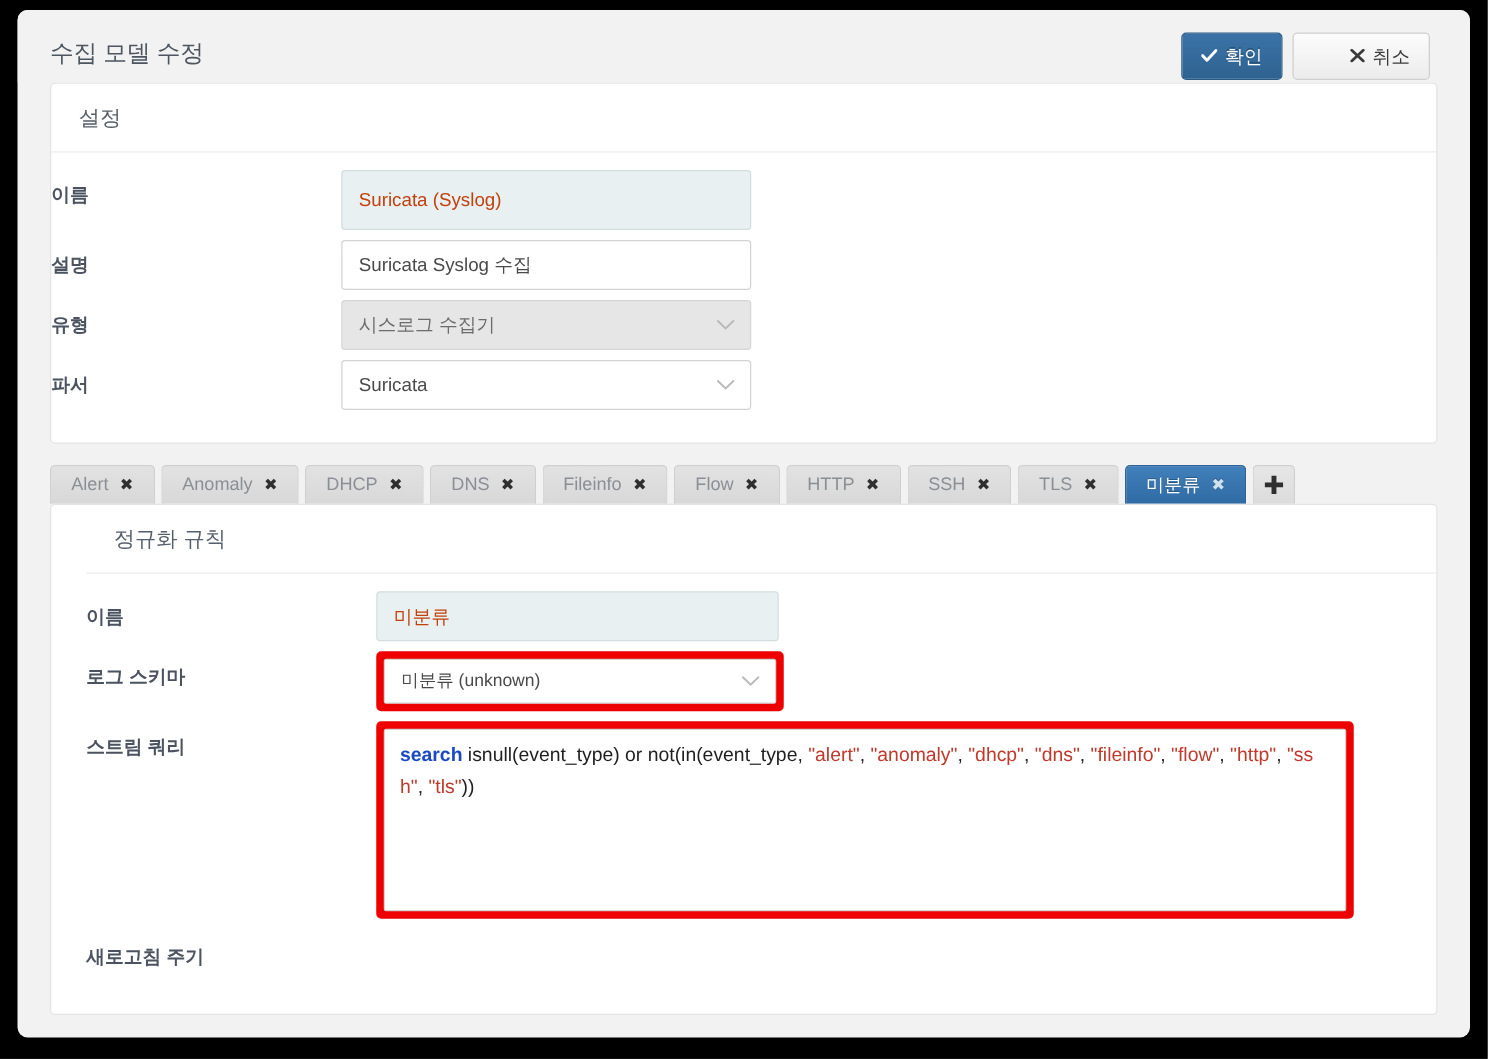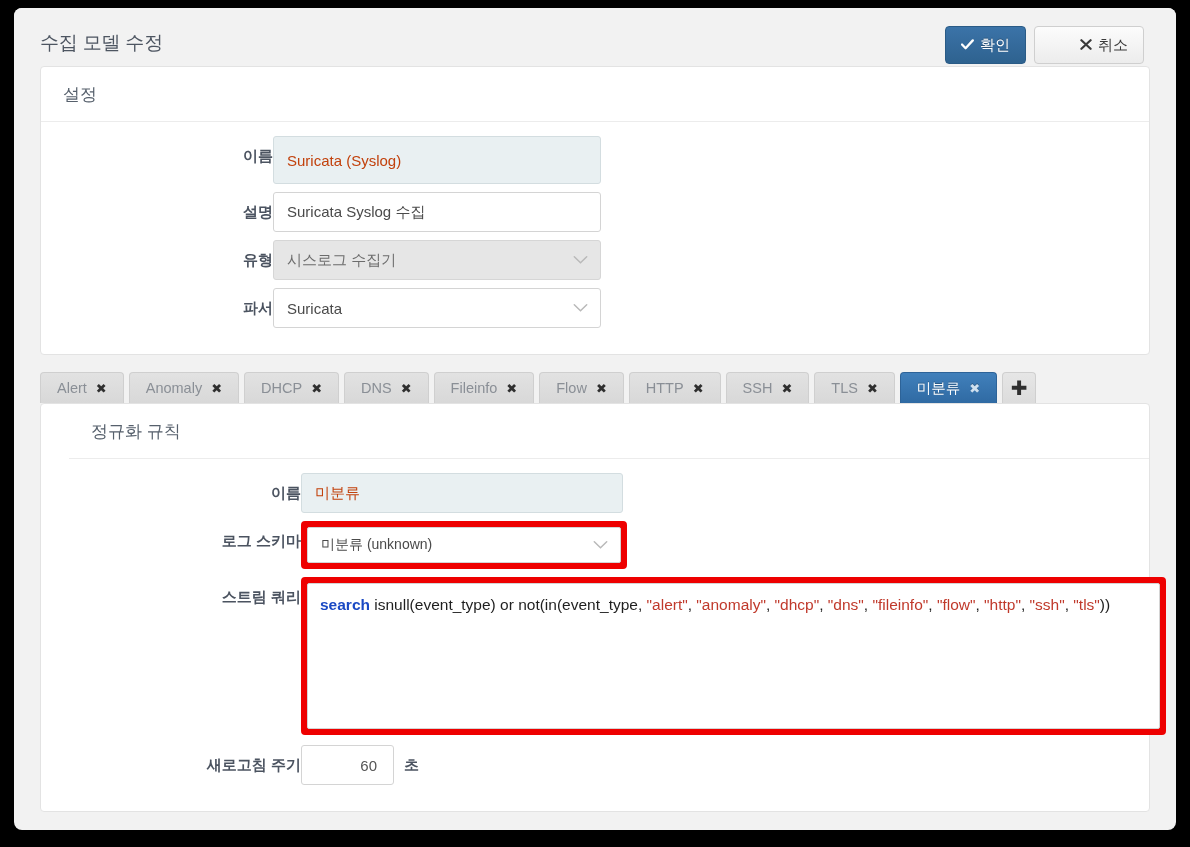--- a/index.html
+++ b/index.html
@@ -85,21 +85,21 @@
   
   .form-row {
     display: flex;
     align-items: flex-start;
     margin-bottom: 8px;
     min-height: 40px;
   }
   .form-label {
     width: 232px;
     flex: 0 0 232px;
-    text-align: right;
+    text-align: left;
     padding-top: 11px;
     font-size: 15px;
     font-weight: bold;
     color: #4b5360;
   }
   .form-control-area { flex: 1; display: flex; align-items: flex-start; gap: 10px; }
 
   .fld {
     width: 328px;
     height: 40px;
@@ -181,21 +181,21 @@
     background: linear-gradient(to bottom, #e6e6e6, #dcdcdc);
     border: 1px solid #cfcfcf;
     border-bottom: none;
     border-radius: 4px 4px 0 0;
     cursor: pointer;
     user-select: none;
   }
 
   
   .query-box {
-    width: 853px;
+    width: 770px;
     height: 146px;
     background: #ffffff;
     border: 1px solid #d4d4d4;
     border-radius: 2px;
     padding: 8px 10px 8px 12px;
     font-size: 15.5px;
     line-height: 25px;
     color: #1f1f1f;
     overflow: hidden;
     word-break: break-all;
@@ -363,22 +363,18 @@
         <div class="form-label">스트림 쿼리</div>
         <div class="form-control-area">
           <div class="red-outline">
             <div class="query-box" id="query-box"><span class="q-kw">search</span> isnull(event_type) or not(in(event_type, <span class="q-str">"alert"</span>, <span class="q-str">"anomaly"</span>, <span class="q-str">"dhcp"</span>, <span class="q-str">"dns"</span>, <span class="q-str">"fileinfo"</span>, <span class="q-str">"flow"</span>, <span class="q-str">"http"</span>, <span class="q-str">"ssh"</span>, <span class="q-str">"tls"</span>))</div>
           </div>
         </div>
       </div>
 
       <div class="form-row" style="margin-top:10px;">
         <div class="form-label">새로고침 주기</div>
-        <div class="form-control-area">
-          <div class="fld fld-num">60</div>
-          <div class="unit-label">초</div>
-        </div>
       </div>
 
     </div>
   </div>
 
 </div>
 
 </body></html>

